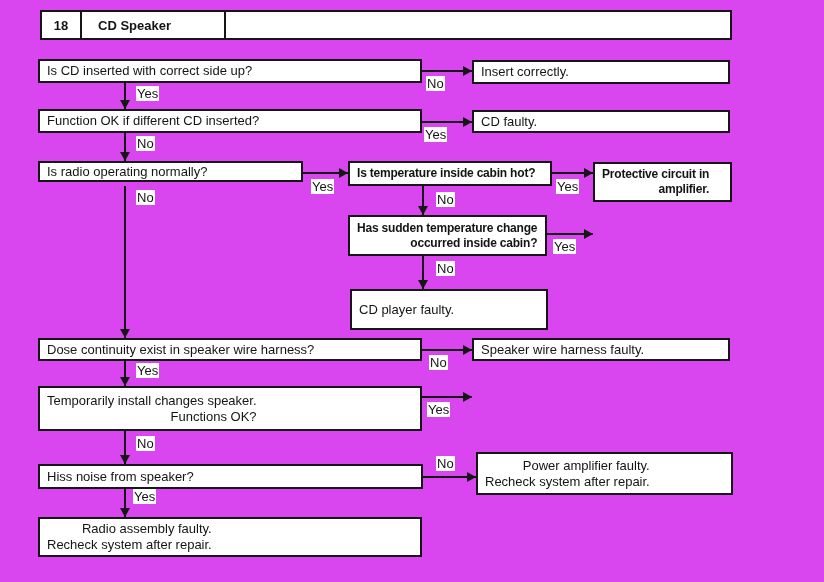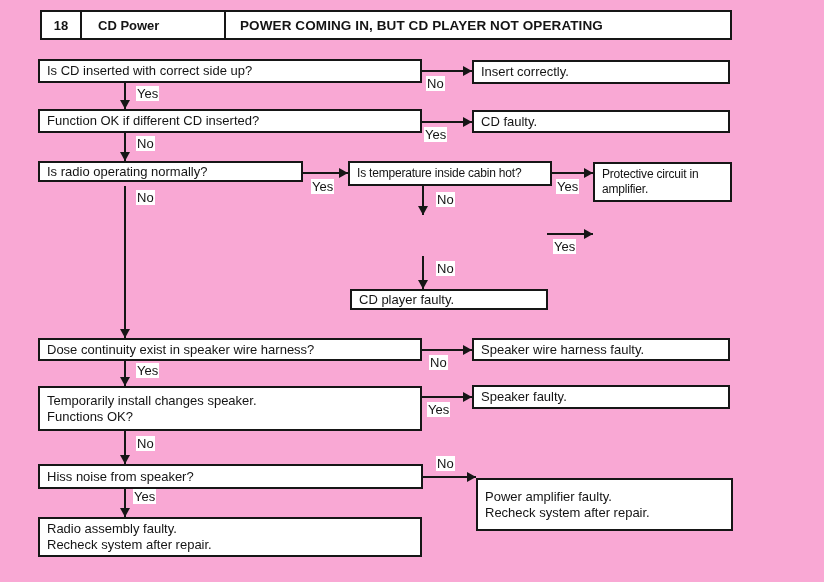--- a/index.html
+++ b/index.html
@@ -1,32 +1,32 @@
 <!DOCTYPE html>
 <html><head>
 <meta charset="utf-8">
 <style>
   html,body{margin:0;padding:0;background:#ffffff;}
-  #page{position:relative;width:824px;height:582px;background:#f9a8d4;overflow:hidden;
-        font-family:"Liberation Sans","DejaVu Sans",sans-serif;color:#141414;}
+  #page{position:relative;width:824px;height:582px;background:#d946ef;overflow:hidden;
+        font-family:"Liberation Sans","DejaVu Sans",sans-serif;color:#141414;text-align:right;}
 
   
   .hdr{position:absolute;left:40px;top:10px;width:692px;height:30px;
        border:2px solid #161616;box-sizing:border-box;display:flex;align-items:stretch;background:#fff;}
   .hdr .cell{display:flex;align-items:center;font-weight:bold;}
   .hdr .c1{width:38px;justify-content:center;font-size:13px;}
   .hdr .c2{width:142px;padding-left:16px;font-size:13px;box-sizing:border-box;}
   .hdr .div{width:2px;background:#161616;}
   .hdr .c3{flex:1;padding-left:14px;font-size:13.5px;letter-spacing:.1px;box-sizing:border-box;}
 
   
   .node{position:absolute;border:2px solid #161616;box-sizing:border-box;background:#fff;
         display:flex;align-items:center;padding:0 7px;font-size:13px;line-height:16px;
         white-space:pre;overflow:hidden;}
-  .sm{font-size:12px;line-height:15px;letter-spacing:-.2px;}
+  .sm{font-size:12px;line-height:15px;letter-spacing:-.2px;font-weight:bold;}
 
   
   .cline{position:absolute;background:#161616;}
   .h{height:2px;}
   .v{width:2px;}
 
   
   .arr{position:absolute;width:0;height:0;}
   .arr-d{border-left:5px solid transparent;border-right:5px solid transparent;border-top:9px solid #161616;}
   .arr-r{border-top:5px solid transparent;border-bottom:5px solid transparent;border-left:9px solid #161616;}
@@ -35,23 +35,22 @@
   .lbl{position:absolute;font-size:13px;line-height:15px;background:#fff;padding:0 1px;}
 </style>
 </head>
 <body>
 
 <div id="page">
 
   <div class="hdr">
     <div class="cell c1">18</div>
     <div class="div"></div>
-    <div class="cell c2">CD Power</div>
+    <div class="cell c2">CD Speaker</div>
     <div class="div"></div>
-    <div class="cell c3">POWER COMING IN, BUT CD PLAYER NOT OPERATING</div>
   </div>
 
   <div class="node" style="left:38px;top:59px;width:384px;height:24px">Is CD inserted with correct side up?</div>
   <div class="node" style="left:472px;top:60px;width:258px;height:24px">Insert correctly.</div>
   <div class="cline h" style="left:422px;top:70px;width:50px"></div>
   <div class="arr arr-r" style="left:463px;top:66px"></div>
   <div class="lbl" style="left:426px;top:76px">No</div>
   <div class="cline v" style="left:124px;top:83px;height:26px"></div>
   <div class="arr arr-d" style="left:120px;top:100px"></div>
   <div class="lbl" style="left:136px;top:86px">Yes</div>
@@ -75,49 +74,50 @@
   <div class="lbl" style="left:556px;top:179px">Yes</div>
   <div class="node sm" style="left:593px;top:162px;width:139px;height:40px">Protective circuit in
 amplifier.</div>
   <div class="cline v" style="left:124px;top:186px;height:152px"></div>
   <div class="arr arr-d" style="left:120px;top:329px"></div>
   <div class="lbl" style="left:136px;top:190px">No</div>
 
   <div class="cline v" style="left:422px;top:186px;height:29px"></div>
   <div class="arr arr-d" style="left:418px;top:206px"></div>
   <div class="lbl" style="left:436px;top:192px">No</div>
+  <div class="node sm" style="left:348px;top:215px;width:199px;height:41px">Has sudden temperature change
+occurred inside cabin?</div>
   <div class="cline h" style="left:547px;top:233px;width:46px"></div>
   <div class="arr arr-r" style="left:584px;top:229px"></div>
   <div class="lbl" style="left:553px;top:239px">Yes</div>
   <div class="cline v" style="left:422px;top:256px;height:33px"></div>
   <div class="arr arr-d" style="left:418px;top:280px"></div>
   <div class="lbl" style="left:436px;top:261px">No</div>
-  <div class="node" style="left:350px;top:289px;width:198px;height:21px">CD player faulty.</div>
+  <div class="node" style="left:350px;top:289px;width:198px;height:41px">CD player faulty.</div>
 
   <div class="node" style="left:38px;top:338px;width:384px;height:23px">Dose continuity exist in speaker wire harness?</div>
   <div class="node" style="left:472px;top:338px;width:258px;height:23px">Speaker wire harness faulty.</div>
   <div class="cline h" style="left:422px;top:349px;width:50px"></div>
   <div class="arr arr-r" style="left:463px;top:345px"></div>
   <div class="lbl" style="left:429px;top:355px">No</div>
   <div class="cline v" style="left:124px;top:361px;height:25px"></div>
   <div class="arr arr-d" style="left:120px;top:377px"></div>
   <div class="lbl" style="left:136px;top:363px">Yes</div>
 
   <div class="node" style="left:38px;top:386px;width:384px;height:45px">Temporarily install changes speaker.
 Functions OK?</div>
-  <div class="node" style="left:472px;top:385px;width:258px;height:24px">Speaker faulty.</div>
   <div class="cline h" style="left:422px;top:396px;width:50px"></div>
   <div class="arr arr-r" style="left:463px;top:392px"></div>
   <div class="lbl" style="left:427px;top:402px">Yes</div>
   <div class="cline v" style="left:124px;top:431px;height:33px"></div>
   <div class="arr arr-d" style="left:120px;top:455px"></div>
   <div class="lbl" style="left:136px;top:436px">No</div>
 
   <div class="node" style="left:38px;top:464px;width:385px;height:25px">Hiss noise from speaker?</div>
-  <div class="node" style="left:476px;top:478px;width:257px;height:53px">Power amplifier faulty.
+  <div class="node" style="left:476px;top:452px;width:257px;height:43px">Power amplifier faulty.
 Recheck system after repair.</div>
   <div class="cline h" style="left:423px;top:476px;width:53px"></div>
   <div class="arr arr-r" style="left:467px;top:472px"></div>
   <div class="lbl" style="left:436px;top:456px">No</div>
   <div class="cline v" style="left:124px;top:489px;height:28px"></div>
   <div class="arr arr-d" style="left:120px;top:508px"></div>
   <div class="lbl" style="left:133px;top:489px">Yes</div>
 
   <div class="node" style="left:38px;top:517px;width:384px;height:40px">Radio assembly faulty.
 Recheck system after repair.</div>

